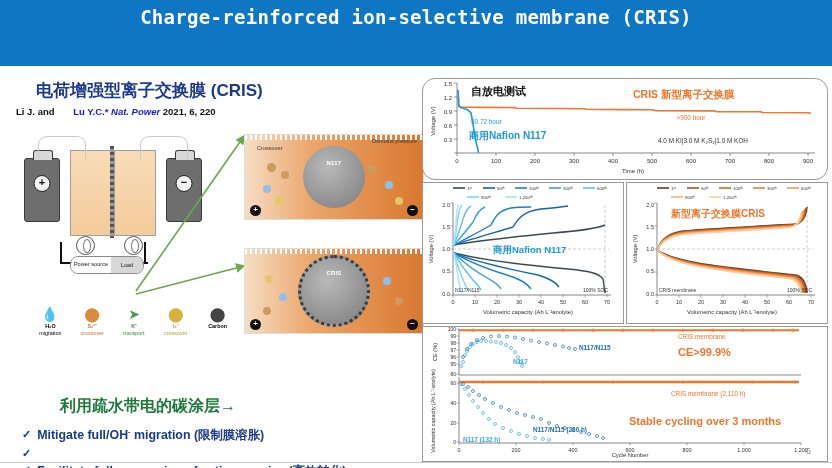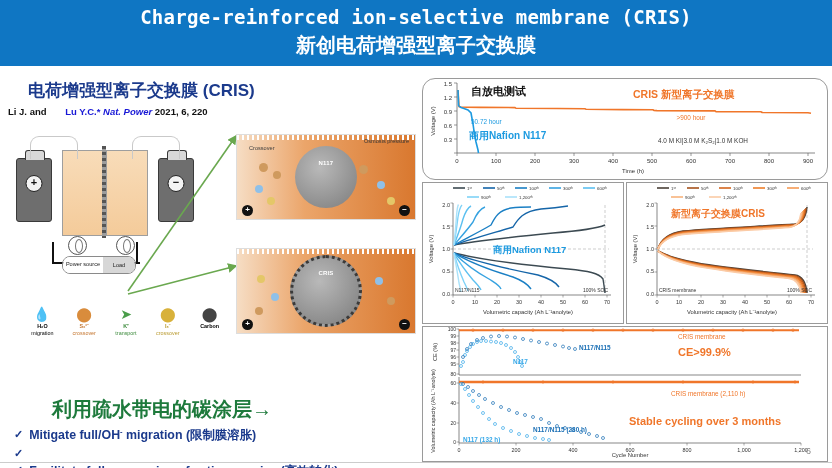--- a/index.html
+++ b/index.html
@@ -7,21 +7,21 @@
   .slide{position:relative;width:832px;height:468px;background:#fff;overflow:hidden;}
 
   
   .header{position:absolute;left:0;top:0;width:832px;height:66px;background:#0f76c3;}
   .title-en{position:absolute;left:0;top:6px;width:832px;text-align:center;
             font-family:"DejaVu Sans Mono",monospace;font-weight:bold;font-size:19px;color:#fff;letter-spacing:.3px;}
   .title-cn{position:absolute;left:0;top:32px;width:832px;text-align:center;
             font-weight:bold;font-size:20px;color:#fff;}
 
   
-  .left{position:absolute;left:0;top:66px;width:418px;height:282px;}
+  .left{position:absolute;left:8px;top:66px;width:418px;height:282px;}
   .sec-title{position:absolute;left:28px;top:13px;font-size:17px;font-weight:bold;color:#1b3a8c;}
   .cite{position:absolute;left:8px;top:40px;font-size:9.5px;font-weight:bold;color:#111;white-space:nowrap;}
   .cite .blue{color:#1818d6;padding-left:16px;}
   .cite .ital{color:#1818d6;font-style:italic;}
 
   
   .cell{position:absolute;left:16px;top:62px;width:176px;height:162px;}
   .tank{position:absolute;width:34px;height:62px;background:#6e6e6e;border:1.4px solid #3a3a3a;border-radius:3px;}
   .tank .cap{position:absolute;left:8px;top:-9px;width:18px;height:9px;background:#d8d8d8;border:1.3px solid #3a3a3a;border-bottom:none;border-radius:3px 3px 0 0;}
   .tank .sign{position:absolute;left:50%;top:16px;transform:translateX(-50%);width:15px;height:15px;border-radius:50%;background:#f3f3f3;border:1.4px solid #222;color:#111;font-size:11px;line-height:13px;text-align:center;font-weight:bold;}
@@ -46,21 +46,21 @@
   
   .micro{position:absolute;border:0;}
   .micro .bg{position:absolute;inset:0;background:linear-gradient(90deg,#f6ddc4 0%,#eba56a 38%,#d9782f 100%);}
   .micro .wave{position:absolute;left:0;right:0;top:0;height:5px;background:repeating-linear-gradient(90deg,#fff 0 2px,transparent 2px 5px);}
   .micro .disc{position:absolute;left:50%;top:50%;transform:translate(-50%,-50%);border-radius:50%;background:radial-gradient(circle at 40% 35%,#b9b9b9,#8e8e8e 70%,#7b7b7b);}
   .micro .lab{position:absolute;left:50%;top:10px;transform:translateX(-50%);font-size:6px;color:#fff;font-weight:bold;letter-spacing:.2px;}
   .micro .pm{position:absolute;bottom:3px;width:11px;height:11px;border-radius:50%;background:#111;color:#fff;font-size:8px;line-height:10px;text-align:center;font-weight:bold;}
   .micro .ct{position:absolute;font-size:5.6px;color:#3b3b3b;}
   .ion{position:absolute;border-radius:50%;}
 
-  .green-head{position:absolute;left:52px;top:330px;font-size:20px;font-weight:bold;color:#1e7a3c;}
+  .green-head{position:absolute;left:52px;top:330px;font-size:16px;font-weight:bold;color:#1e7a3c;}
   .bullets{position:absolute;left:14px;top:360px;width:400px;}
   .bul{display:flex;align-items:flex-start;gap:6px;font-size:12.4px;font-weight:bold;color:#1b3a8c;line-height:1.55;}
   .chk{color:#1b3a8c;font-size:11px;}
   .bul sup{font-size:7.5px;vertical-align:super;}
 
   
   .right{position:absolute;left:422px;top:70px;width:404px;height:392px;}
   .panel{position:absolute;border:1px solid #9a9a9a;background:#fff;}
   .p1{left:0;top:8px;width:404px;height:100px;border-radius:13px;}
   .p2{left:0;top:112px;width:200px;height:140px;}
@@ -71,21 +71,20 @@
   .botline{position:absolute;left:0;top:462px;width:832px;height:1px;background:#ccc;}
   svg{display:block;}
 </style>
 </head>
 <body>
 
 <div class="slide">
 
   <div class="header">
     <div class="title-en">Charge-reinforced ion-selective membrane (CRIS)</div>
-    <div class="title-cn">新创电荷增强型离子交换膜</div>
   </div>
 
   <div class="left">
 
     <div class="sec-title">电荷增强型离子交换膜 (CRIS)</div>
 
     <div class="cite">
       <span>Li J. and </span><span class="blue">Lu Y.C.*</span>
       <span class="ital">Nat. Power</span><span> 2021, 6, 220</span>
     </div>

